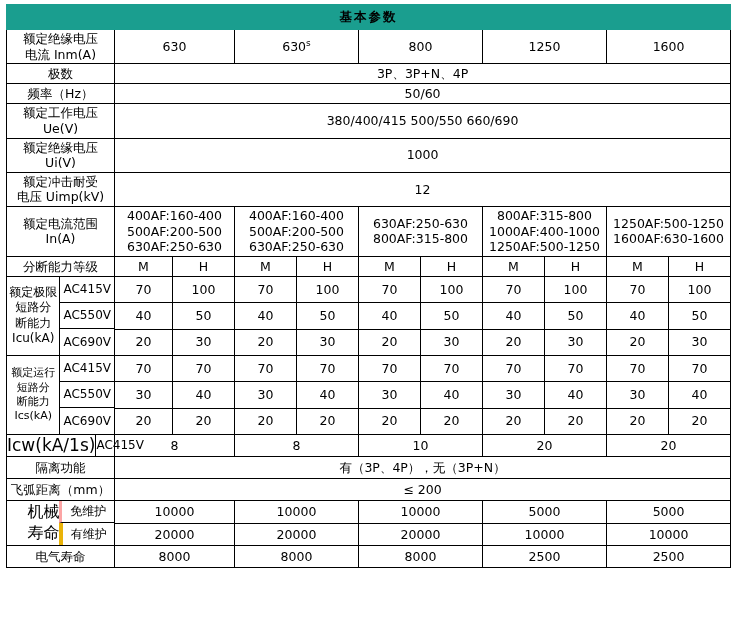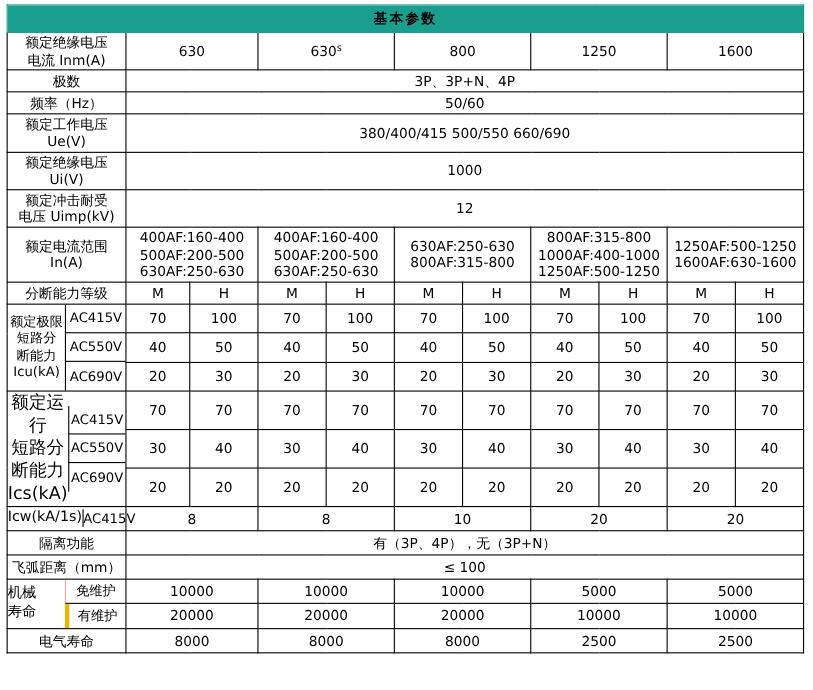--- a/index.html
+++ b/index.html
@@ -187,21 +187,21 @@
       <td>30</td>
       <td>20</td>
       <td>30</td>
     </tr>
 
     <tr class="h26">
       <td rowspan="3" style="padding:0">
         <table style="width:100%;border-collapse:collapse;">
           <tbody>
                 <tr>
-            <td style="border:none;width:52px;text-align:center;font-size:16px;line-height:1.3;padding:0">
+            <td style="border:none;width:52px;text-align:center;font-size:11px;line-height:1.3;padding:0">
               <div>额定运行</div>
               <div>短路分</div>
               <div>断能力</div>
               <div>Ics(kA)</div>
             </td>
             <td style="border:none;padding:0;width:54px;">
               <div style="border-left:1px solid #000;border-bottom:1px solid #000;height:25px;line-height:25px;font-size:12px;">AC415V</div>
               <div style="border-left:1px solid #000;border-bottom:1px solid #000;height:25px;line-height:25px;font-size:12px;">AC550V</div>
               <div style="border-left:1px solid #000;height:26px;line-height:26px;font-size:12px;">AC690V</div>
             </td>
@@ -243,54 +243,54 @@
       <td>20</td>
       <td>20</td>
       <td>20</td>
     </tr>
 
     <tr class="h22">
       <td style="padding:0">
         <table style="width:100%;border-collapse:collapse;">
           <tbody>
                 <tr>
-            <td style="border:none;width:52px;text-align:center;font-size:13px;padding:0">Icw(kA/1s)</td>
+            <td style="border:none;width:52px;text-align:center;font-size:17px;padding:0">Icw(kA/1s)</td>
             <td style="border:none;border-left:1px solid #000;width:54px;text-align:center;font-size:12px;padding:0">AC415V</td>
           </tr>
         </tbody>
             </table>
       </td>
       <td colspan="2">8</td>
       <td colspan="2">8</td>
       <td colspan="2">10</td>
       <td colspan="2">20</td>
       <td colspan="2">20</td>
     </tr>
 
     <tr class="h22">
       <td>隔离功能</td>
       <td colspan="10">有（3P、4P），无（3P+N）</td>
     </tr>
 
     <tr class="h22">
       <td class="small">飞弧距离（mm）</td>
-      <td colspan="10">≤ 100</td>
+      <td colspan="10">≤ 200</td>
     </tr>
 
     <tr class="h22">
       <td rowspan="2" style="padding:0">
         <table style="width:100%;border-collapse:collapse;">
           <tbody>
                 <tr>
-            <td style="border:none;width:52px;text-align:left;font-size:13px;line-height:1.3;padding:0">
+            <td style="border:none;width:52px;text-align:right;font-size:16px;line-height:1.3;padding:0">
               <div>机械</div>
               <div>寿命</div>
             </td>
             <td style="border:none;padding:0;width:54px;">
-              <div style="border-left:1px solid #fca5a5;border-bottom:1px solid #000;height:21px;line-height:21px;font-size:12px;">免维护</div>
+              <div style="border-left:3px solid #fca5a5;border-bottom:1px solid #000;height:21px;line-height:21px;font-size:12px;">免维护</div>
               <div style="border-left:4px solid #eab308;height:22px;line-height:22px;font-size:12px;">有维护</div>
             </td>
           </tr>
         </tbody>
             </table>
       </td>
       <td colspan="2">10000</td>
       <td colspan="2">10000</td>
       <td colspan="2">10000</td>
       <td colspan="2">5000</td>

